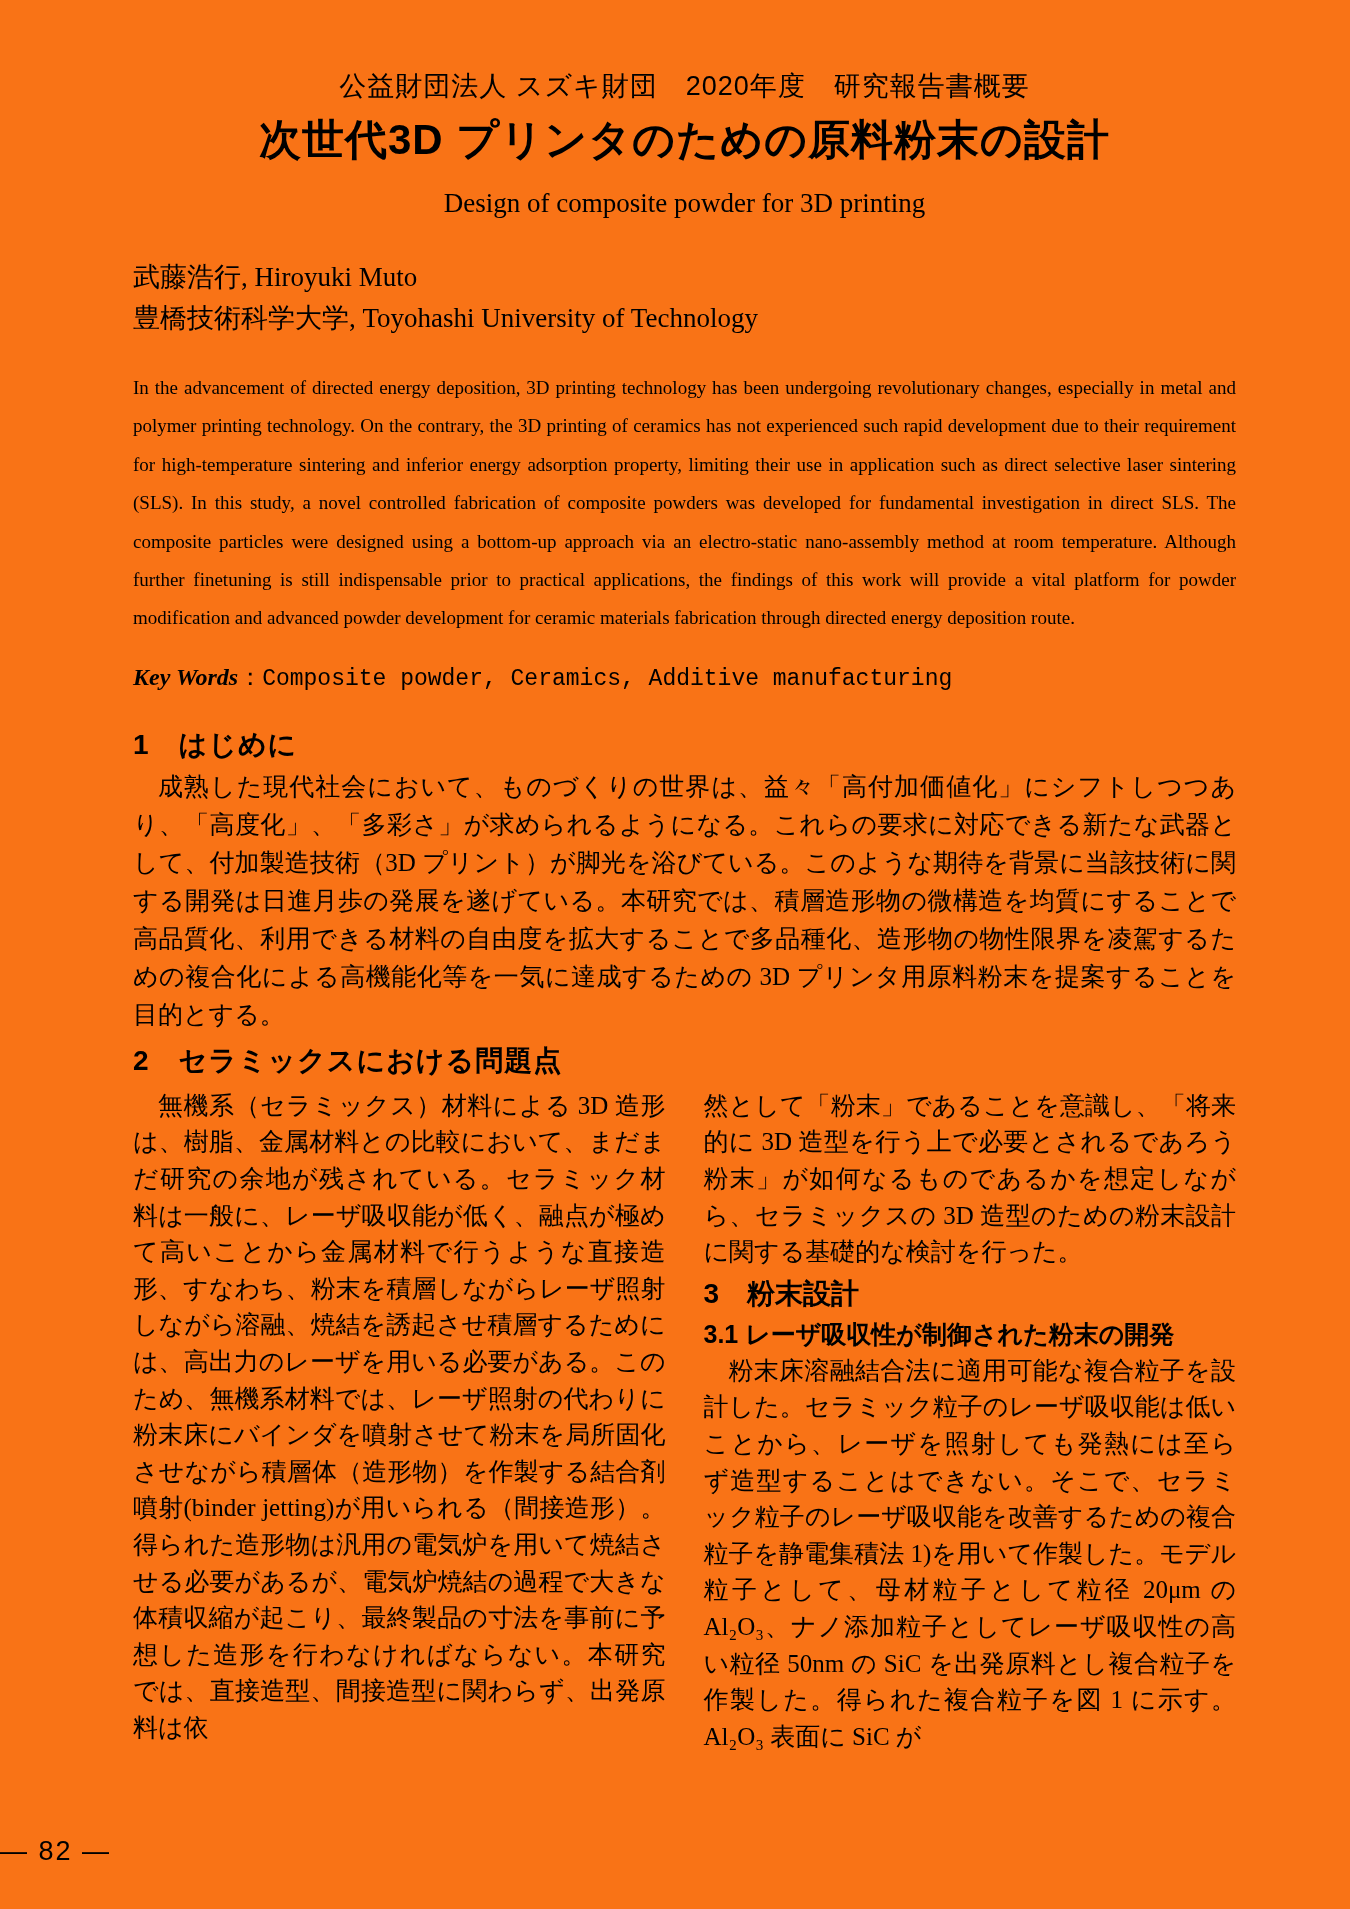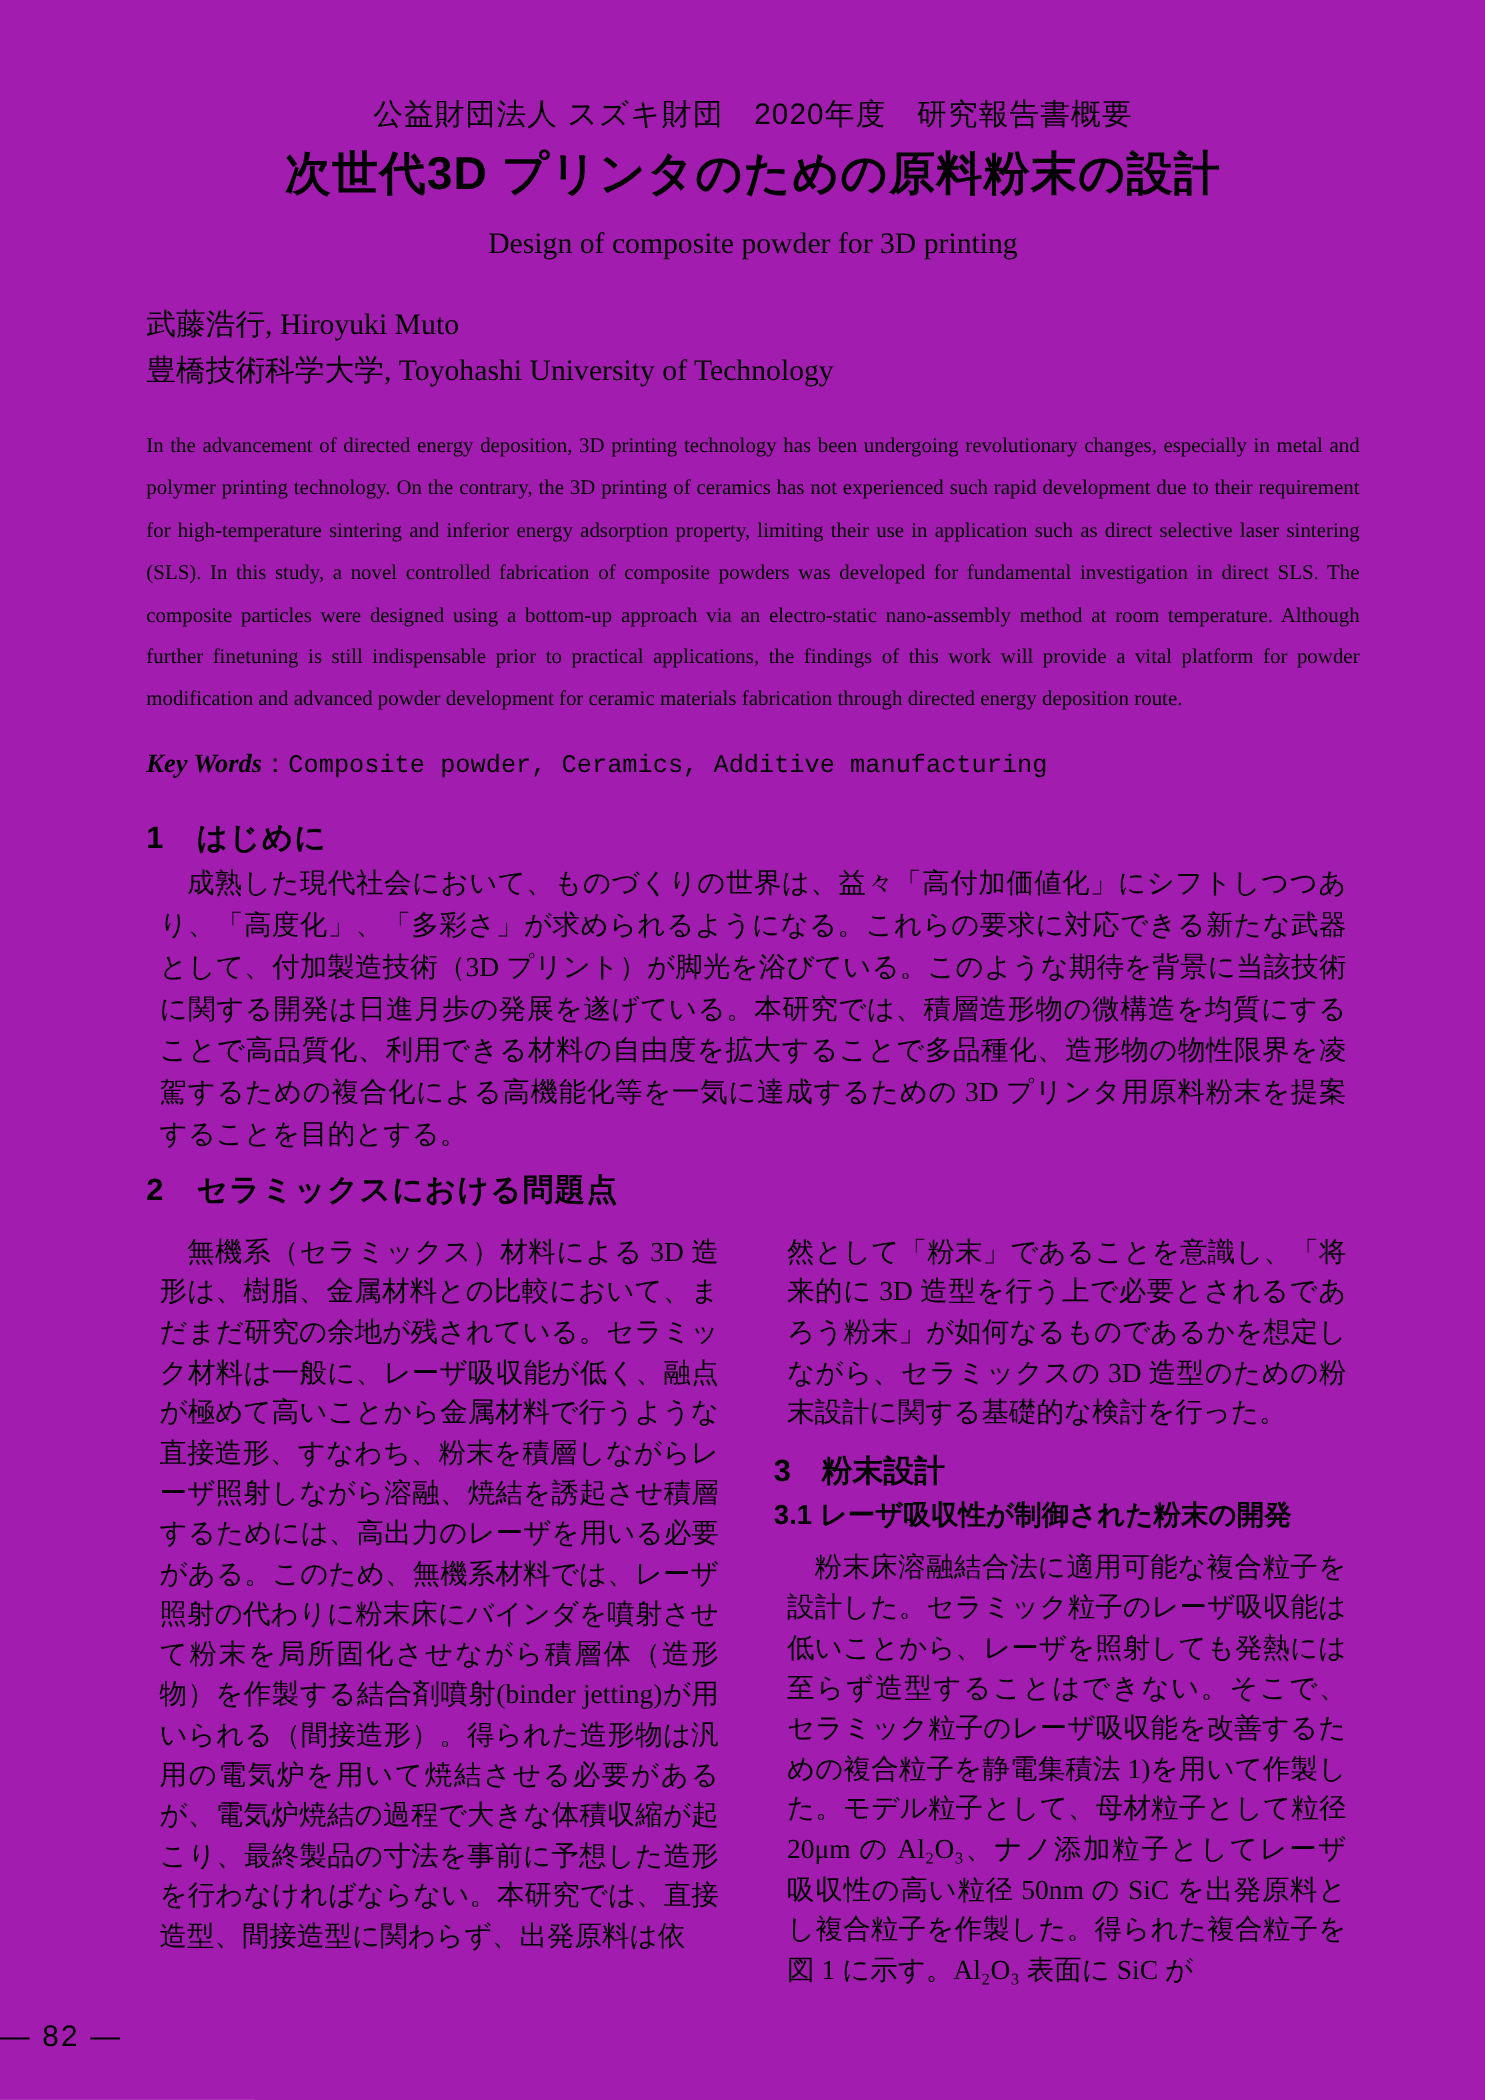--- a/index.html
+++ b/index.html
@@ -5,24 +5,24 @@
   html, body {
     margin: 0;
     padding: 0;
     background: #ffffff;
   }
   .page {
     position: relative;
     width: 1350px;
     height: 1909px;
     margin: 0 auto;
-    background: #a21caf;
+    background: #f97316;
     color: #000000;
     box-sizing: border-box;
-    padding: 88px 114px 0 133px;
+    padding: 70px 114px 0 133px;
     overflow: hidden;
     font-family: "Liberation Serif", serif;
   }
   .doc-header {
     text-align: center;
     font-family: "Liberation Sans", sans-serif;
     font-size: 27px;
     line-height: 32px;
     letter-spacing: 1px;
   }
@@ -73,21 +73,21 @@
   h2.section-heading {
     font-family: Liberation Sans, sans-serif;
     font-weight: bold;
     font-size: 28px;
     line-height: 38px;
     margin: 32px 0 0 0;
     letter-spacing: 1px;
   }
   h2.section-heading.tight { margin-top: 8px; }
   .jp-body {
-    margin: 12px;
+    margin: 0;
     font-family: "Liberation Serif", serif;
     font-size: 25px;
     text-align: justify;
     text-justify: inter-character;
     text-align-last: left;
   }
   .s1-body {
     margin-top: 4px;
     line-height: 38px;
     text-indent: 1em;

